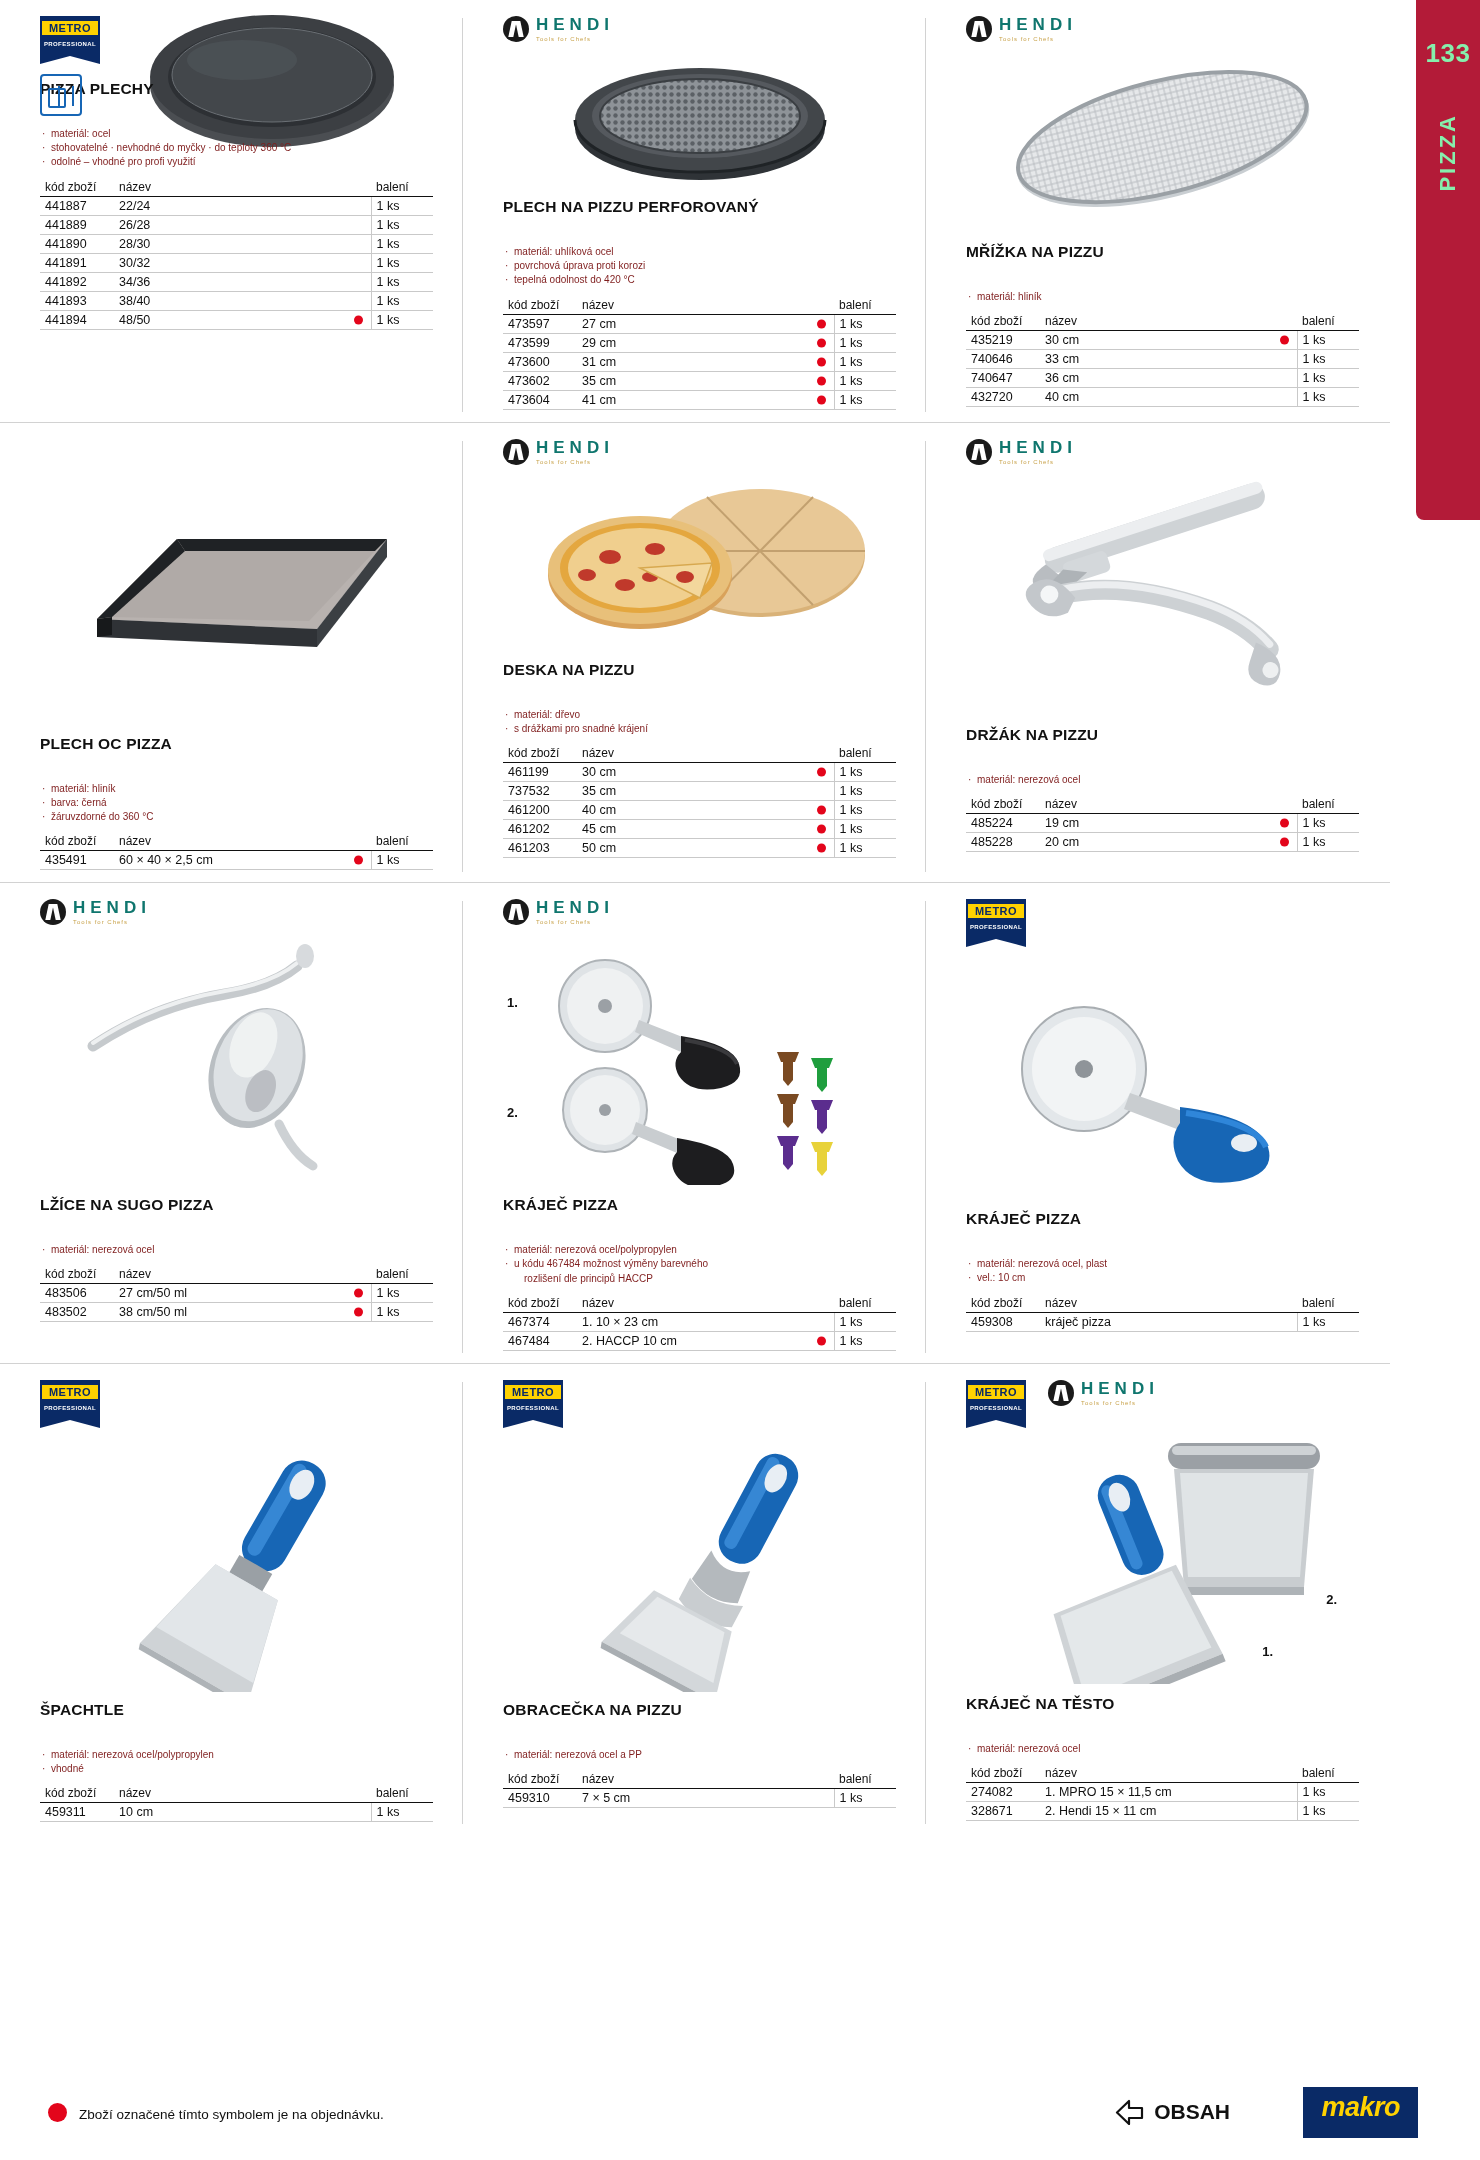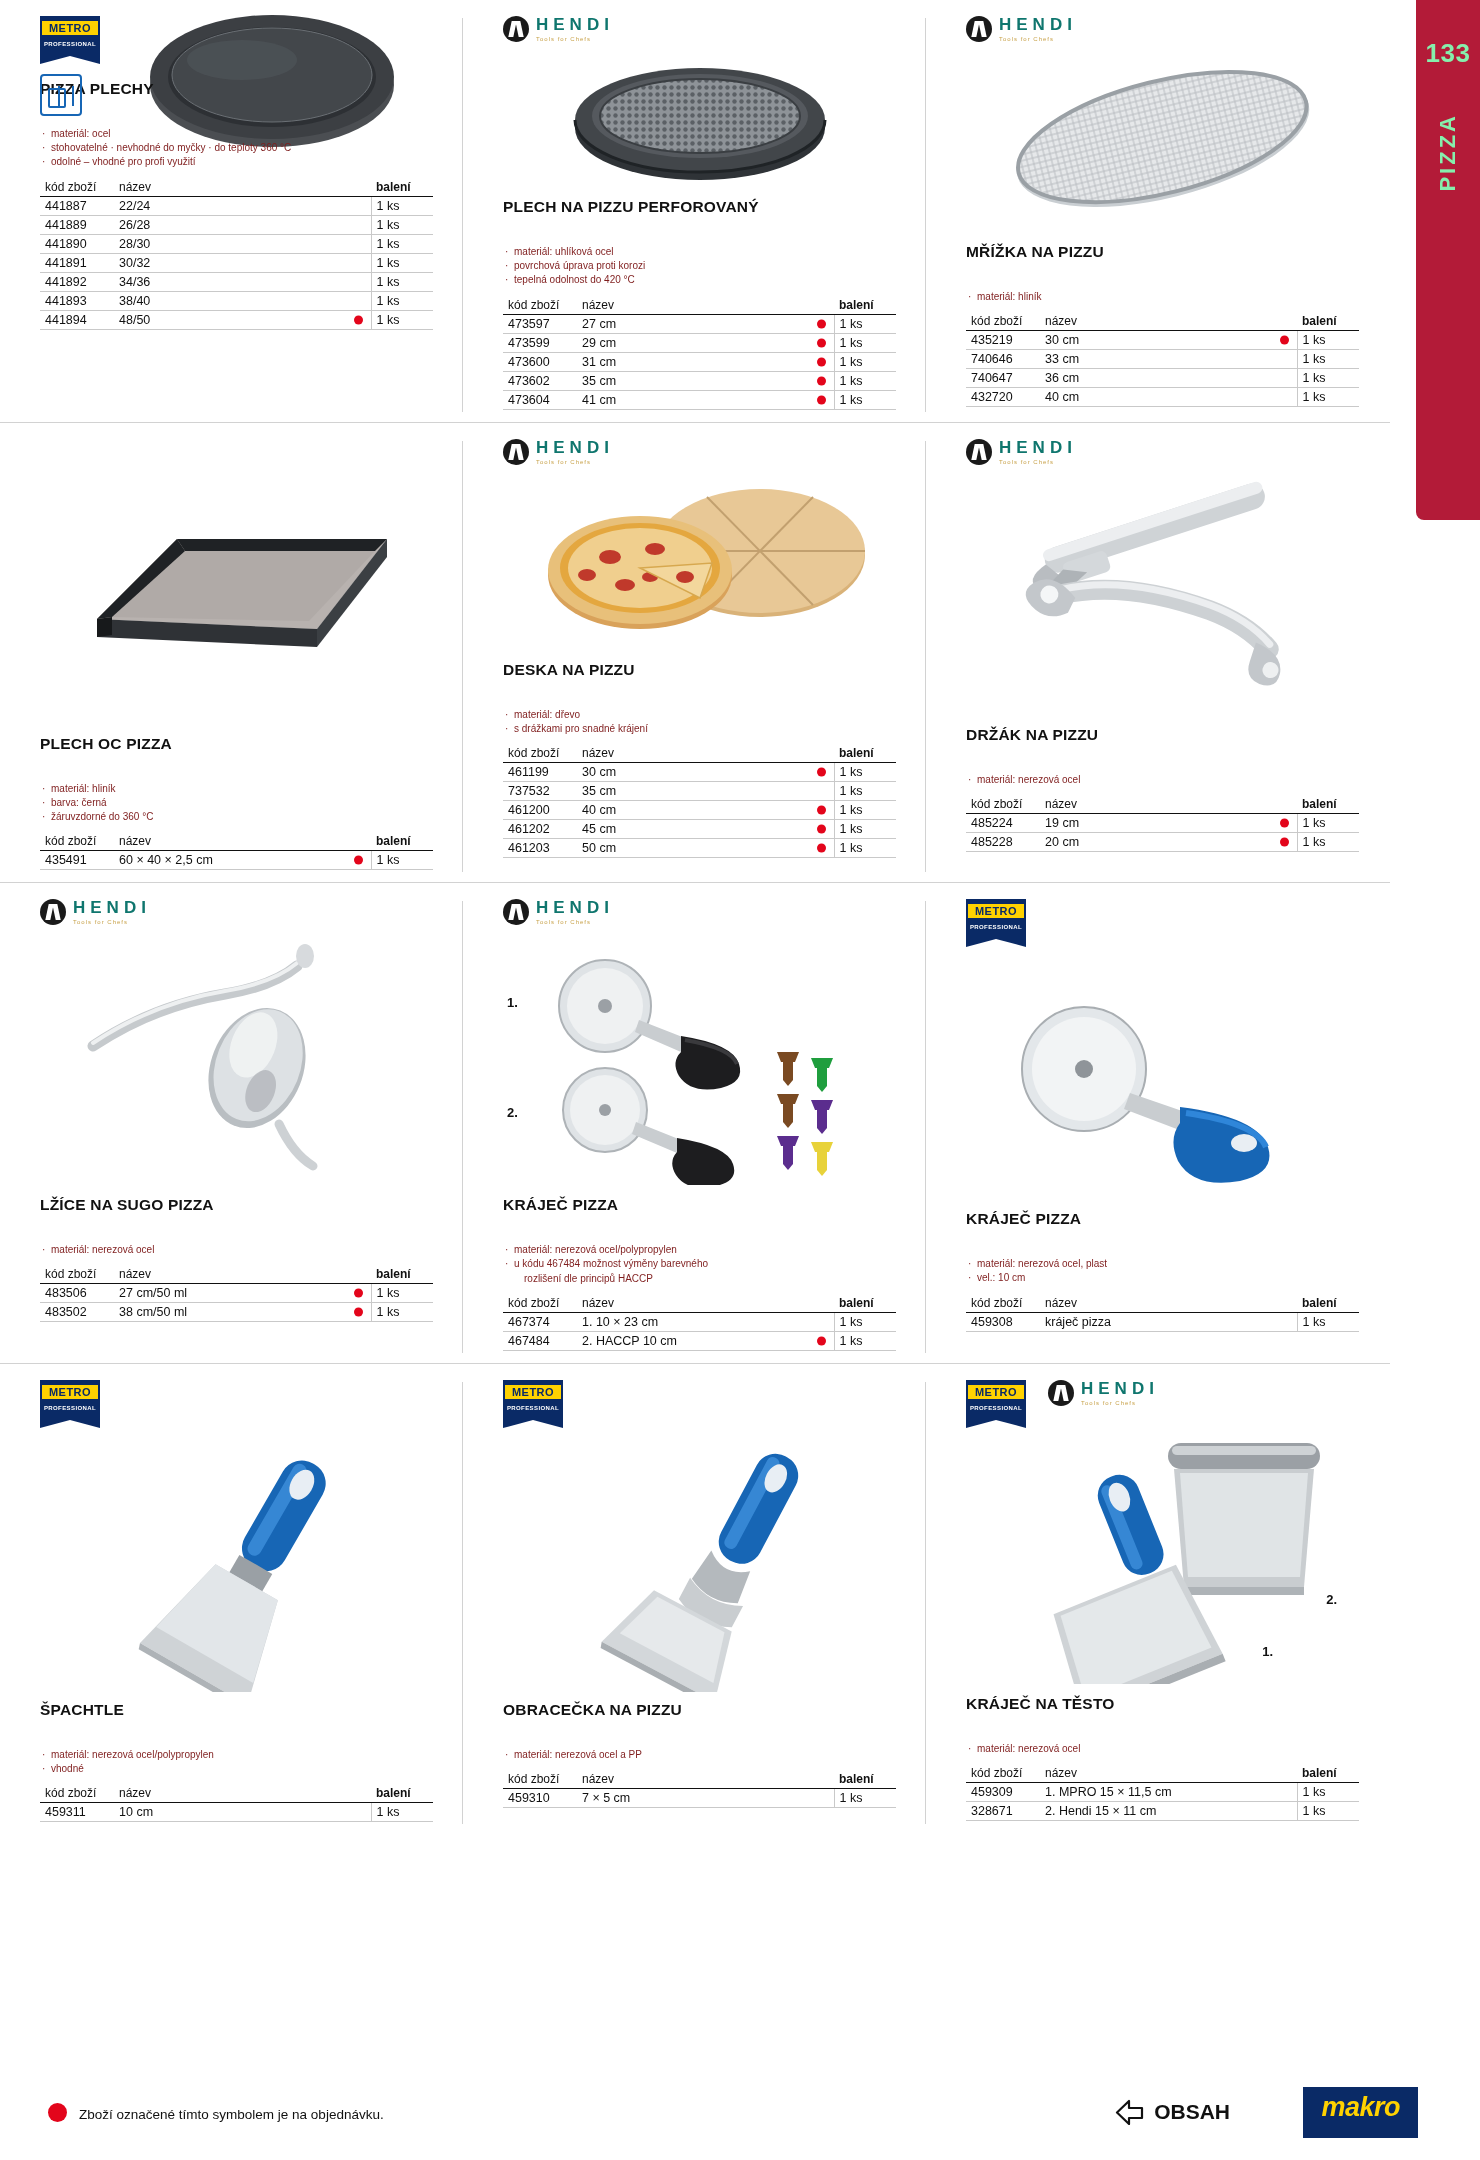--- a/index.html
+++ b/index.html
@@ -125,21 +125,21 @@
     border-bottom:1px solid #111;
     padding:1px 5px 2px 5px;
     font-size:12px;
   }
   table.skus td {
     border-bottom:1px solid #c9c9c9;
     padding:2px 5px;
   }
   table.skus .c-code { width:74px; }
   table.skus .c-bal  { width:62px; border-left:1px solid #c9c9c9; }
-  table.skus th.c-bal { border-left:none;font-weight:bold; }
+  table.skus th.c-bal { border-left:none; }
   table.skus .c-name { position:relative; }
   .dot {
     display:inline-block; width:9px; height:9px; border-radius:50%;
     background:#e3051b;
     position:absolute; right:8px; top:50%; transform:translateY(-50%);
   }
 
   
   .footer {
     position:absolute; left:0; bottom:0; width:1480px; height:96px;
@@ -852,21 +852,21 @@
       <table class="skus">
         <thead>
             <tr>
           <th class="c-code">kód zboží</th>
           <th class="c-name">název</th>
           <th class="c-bal">balení</th>
         </tr>
           </thead>
         <tbody>
           <tr>
-              <td>459309</td>
+              <td>274082</td>
               <td class="c-name">1. MPRO 15 × 11,5 cm</td>
               <td class="c-bal">1 ks</td>
             </tr>
           <tr>
               <td>328671</td>
               <td class="c-name">2. Hendi 15 × 11 cm</td>
               <td class="c-bal">1 ks</td>
             </tr>
         </tbody>
       </table>

